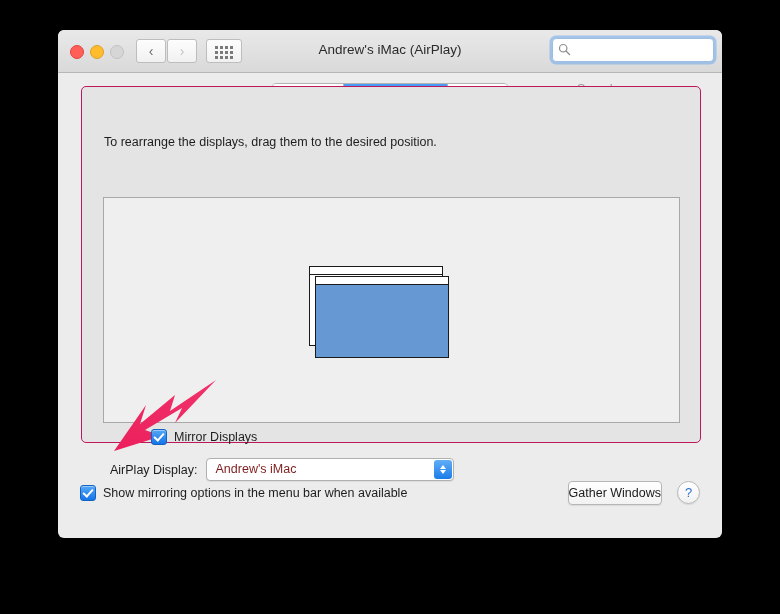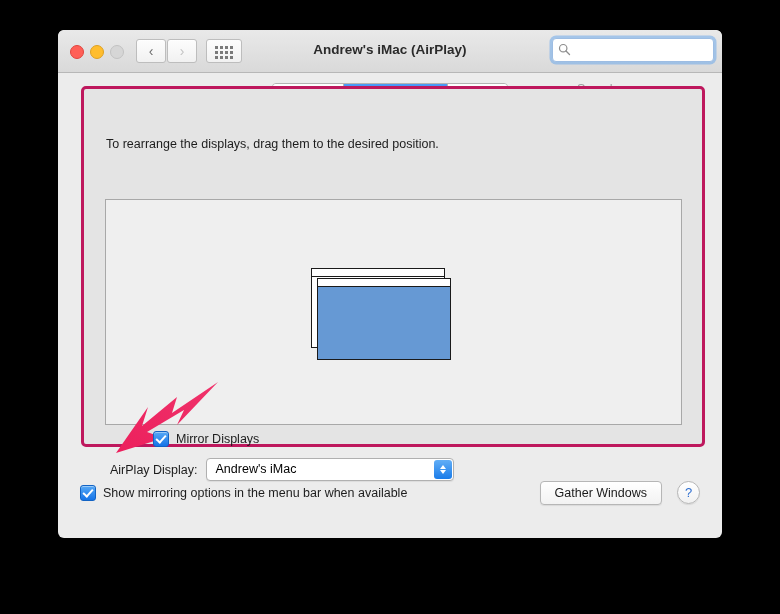--- a/index.html
+++ b/index.html
@@ -89,21 +89,20 @@
   }
   #grid-btn .dots i { background: #7a7a7a; display: block; width:3px; height:3px; }
 
   #win-title {
     position: absolute;
     left: 0; right: 0; top: 12px;
     text-align: center;
     font-size: 13.5px;
     color: #2b2b2b;
     pointer-events: none;
-    font-weight: bold;
   }
 
   #search-wrap {
     position: absolute;
     right: 8px;
     top: 8px;
     width: 160px;
     height: 22px;
     background: #ffffff;
     border: 1px solid #9dbde3;
@@ -161,21 +160,21 @@
   }
 
   
   #panel {
     position: absolute;
     left: 23px;
     top: 56px;
     width: 618px;
     height: 355px;
     background: #e4e4e4;
-    border: 3px solid #be185d;
+    border: 1px solid #be185d;
     border-radius: 5px;
   }
 
   #instructions {
     position: absolute;
     left: 22px;
     top: 47px;
     font-size: 12.5px;
     color: #1d1d1d;
     line-height: 17px;
@@ -293,21 +292,21 @@
     height: 21px;
     background: #ffffff;
     border: 1px solid #b0b0b0;
     border-radius: 4px;
     box-shadow: 0 1px 1px rgba(0,0,0,0.07);
   }
   #popup-value {
     position: absolute;
     left: 9px; top: 3px;
     font-size: 12.5px;
-    color: #000000;
+    color: #7f1d1d;
   }
   #popup-stepper {
     position: absolute;
     right: 1px; top: 1px;
     width: 18px; height: 19px;
     background: linear-gradient(to bottom,#62aef6,#1a7ce9);
     border-radius: 3px;
     display: flex;
     flex-direction: column;
     align-items: center;
@@ -331,21 +330,21 @@
     display: flex;
     align-items: center;
   }
   #show-mirroring-chk { margin-left: 22px; }
 
   #gather-btn {
     position: absolute;
     right: 60px;
     top: 0;
     height: 22px;
-    padding: 0 14px;
+    padding: 0 0;
     display: flex;
     align-items: center;
     background: linear-gradient(to bottom,#ffffff,#f2f2f2);
     border: 1px solid #b6b6b6;
     border-radius: 4px;
     font-size: 12.5px;
     color: #1a1a1a;
     box-shadow: 0 1px 1px rgba(0,0,0,0.08);
   }
   #help-btn {

